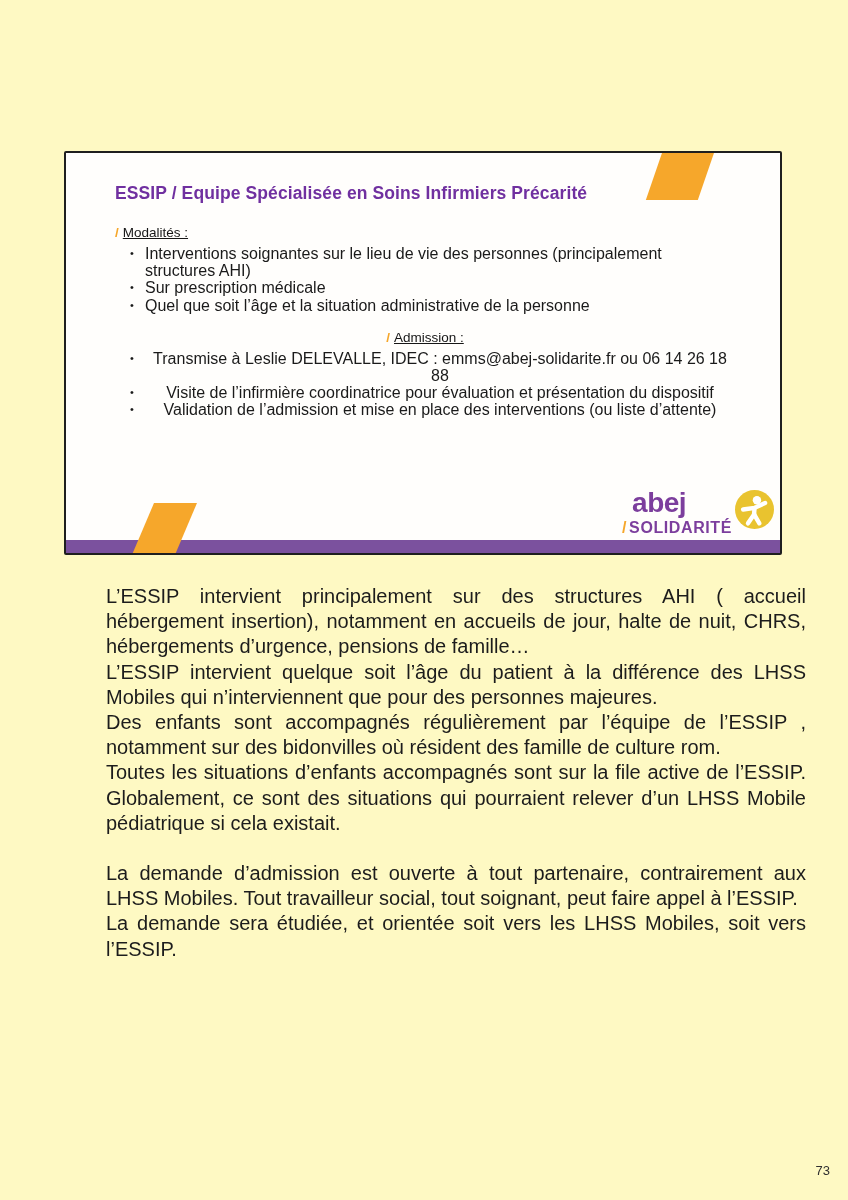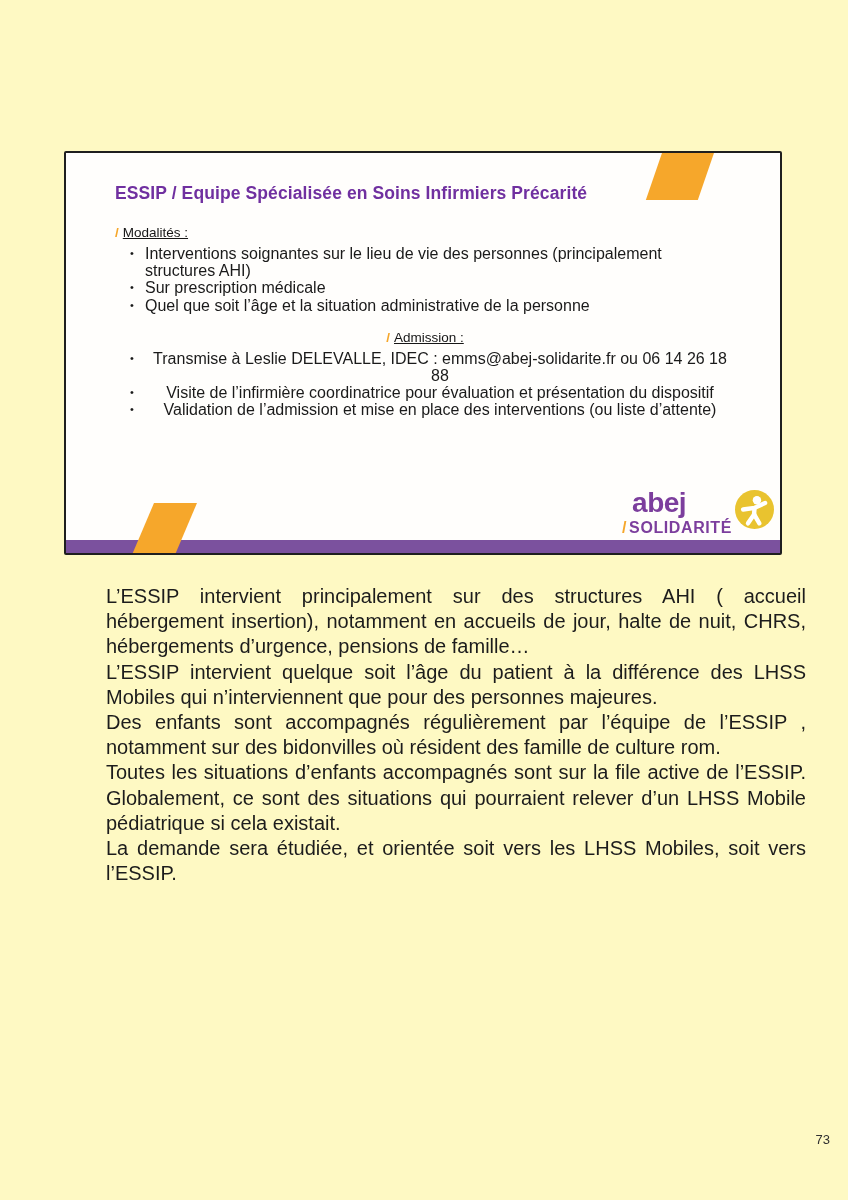--- a/index.html
+++ b/index.html
@@ -53,21 +53,21 @@
   .body-text {
     position:absolute; left:74px; top:584px; width:700px;
     font-size:20px; line-height:25.2px; color:#1c1c1c;
     text-align:justify;
     margin-left:32px;
   }
   .body-text p { margin:0; }
   .body-text p.gap-before { margin-top:25px; }
 
   
-  .page-number { position:absolute; right:18px; top:1132px;
+  .page-number { position:absolute; right:18px; top:1163px;
                  font-size:13px; color:#303030; }
 </style>
 </head>
 <body>
 
 <div class="page">
 
   <div class="slide">
     <div class="shape shape-tr"></div>
     <div class="shape shape-bl"></div>
@@ -118,17 +118,18 @@
         </g>
       </svg>
     </div>
   </div>
 
   <div class="body-text">
     <p>L’ESSIP intervient principalement sur des structures AHI ( accueil hébergement insertion), notamment en accueils de jour, halte de nuit, CHRS, hébergements d’urgence, pensions de famille…</p>
     <p>L’ESSIP intervient quelque soit l’âge du patient à la différence des LHSS Mobiles qui n’interviennent que pour des personnes majeures.</p>
     <p>Des enfants sont accompagnés régulièrement par l’équipe de l’ESSIP , notamment sur des bidonvilles où résident des famille de culture rom.</p>
     <p>Toutes les situations d’enfants accompagnés sont sur la file active de l’ESSIP. Globalement, ce sont des situations qui pourraient relever d’un LHSS Mobile pédiatrique si cela existait.</p>
+    <p class="gap-before">La demande d’admission est ouverte à tout partenaire, contrairement aux LHSS Mobiles. Tout travailleur social, tout soignant, peut faire appel à l’ESSIP.</p>
     <p>La demande sera étudiée, et orientée soit vers les LHSS Mobiles, soit vers l’ESSIP.</p>
   </div>
 
   <div class="page-number">73</div>
 </div>
 
 </body></html>

